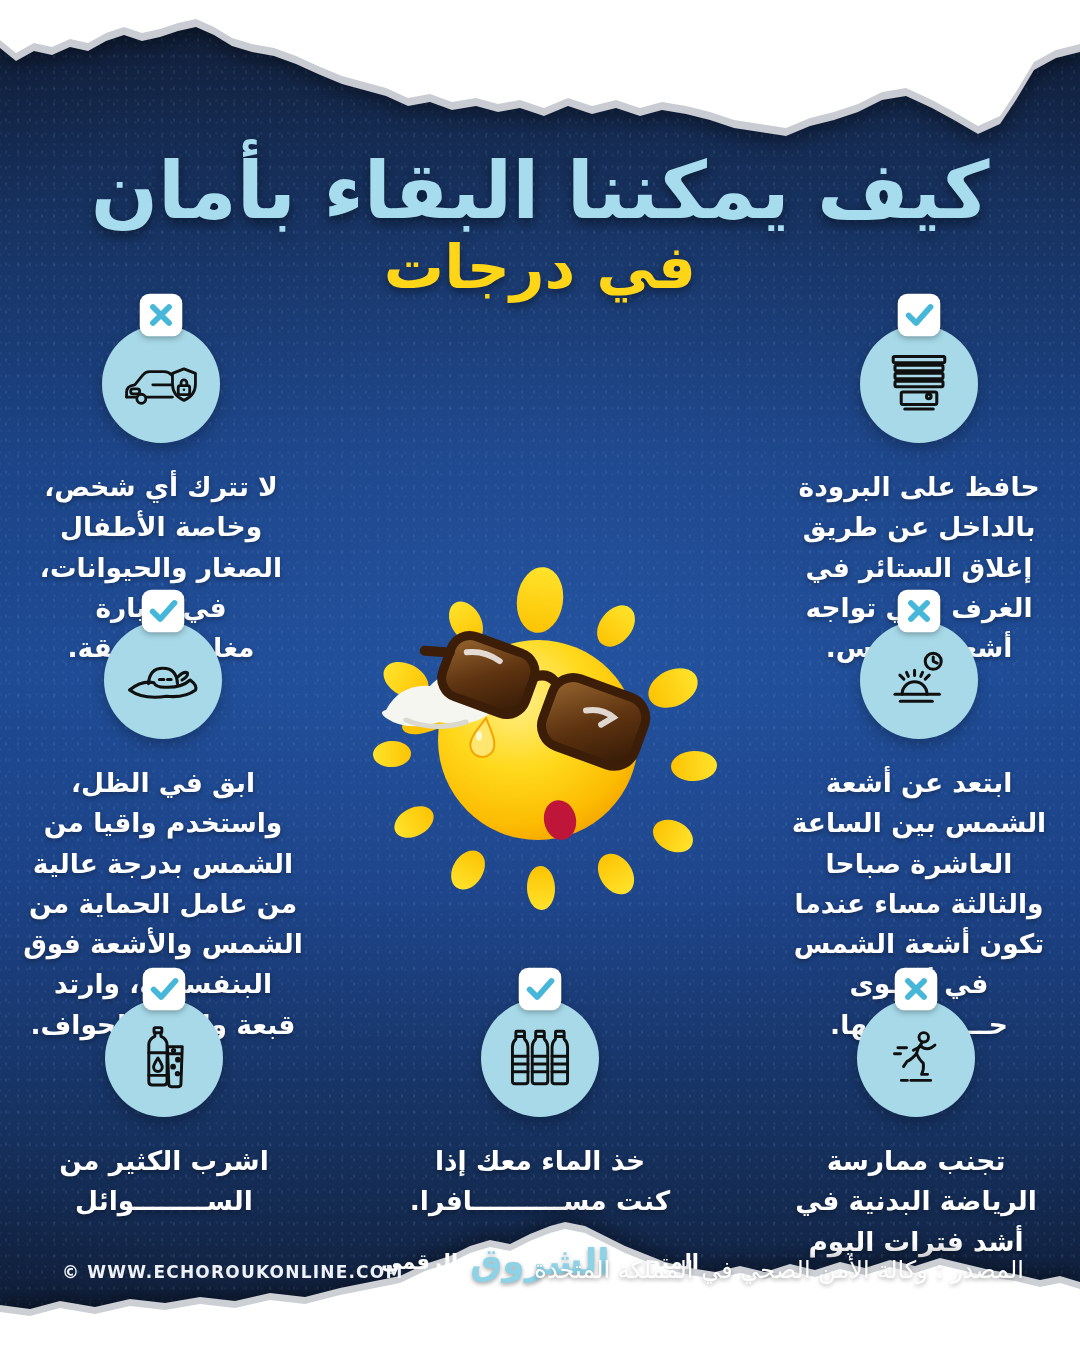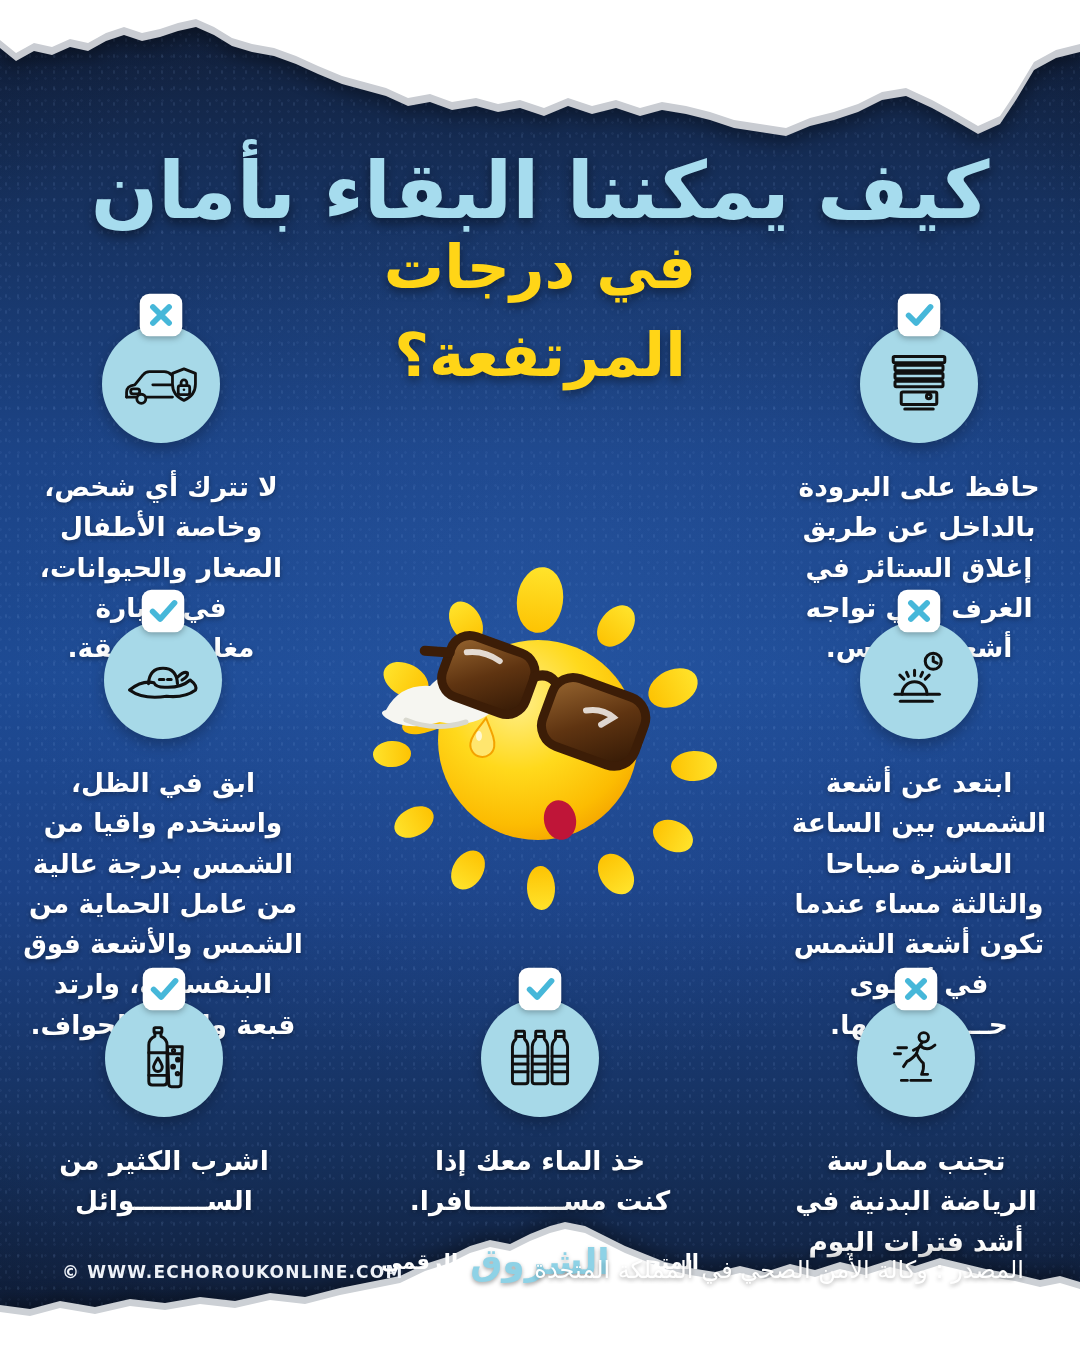--- a/index.html
+++ b/index.html
@@ -77,21 +77,20 @@
   <div class="vignette"></div>
 
   <svg class="tear top" height="150" viewBox="0 0 1080 150">
     <path fill="#c9ccd2" transform="translate(0 8)" d="M0 0 H1080 V44 L1056 50 1034 62 1016 92 1000 116 978 126 954 112 932 100 906 88 882 92 858 104 834 112 810 118 786 128 760 124 734 120 710 112 686 106 662 102 640 108 616 100 592 106 568 98 544 108 520 100 498 104 476 98 452 102 430 94 408 98 386 88 364 82 342 76 318 66 296 56 274 48 252 44 232 38 214 27 196 19 178 23 160 29 142 33 124 27 106 33 88 43 70 39 52 47 34 43 16 53 0 40 Z"></path>
     <path fill="#ffffff" d="M0 0 H1080 V44 L1056 50 1034 62 1016 92 1000 116 978 126 954 112 932 100 906 88 882 92 858 104 834 112 810 118 786 128 760 124 734 120 710 112 686 106 662 102 640 108 616 100 592 106 568 98 544 108 520 100 498 104 476 98 452 102 430 94 408 98 386 88 364 82 342 76 318 66 296 56 274 48 252 44 232 38 214 27 196 19 178 23 160 29 142 33 124 27 106 33 88 43 70 39 52 47 34 43 16 53 0 40 Z"></path>
   </svg>
 
   <h1 class="main-title">كيف يمكننا البقاء بأمان</h1>
   <div class="sub-title">
     <div>في درجات</div>
-    <div>المرتفعة؟</div>
   </div>
 
   <svg class="sun" viewBox="0 0 384 356">
     <defs>
       <radialGradient id="sg" cx="40%" cy="30%" r="78%">
         <stop offset="0" stop-color="#ffef8a"></stop>
           <stop offset="0.45" stop-color="#ffd91c"></stop>
         <stop offset="0.8" stop-color="#fcbc02"></stop>
           <stop offset="1" stop-color="#f29e00"></stop>
       </radialGradient>

